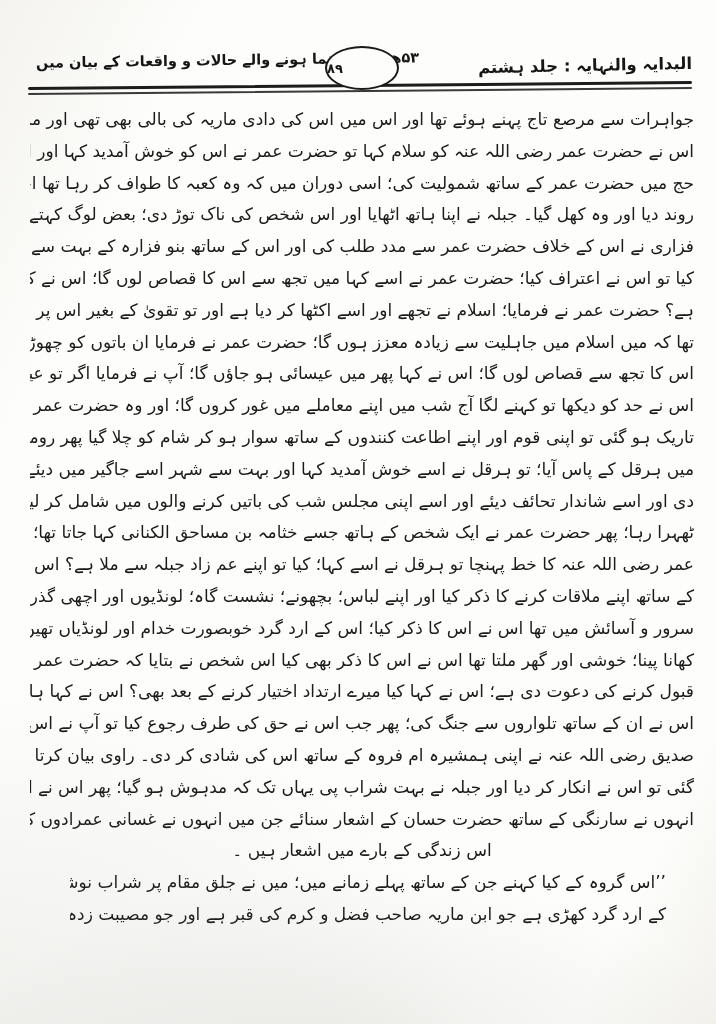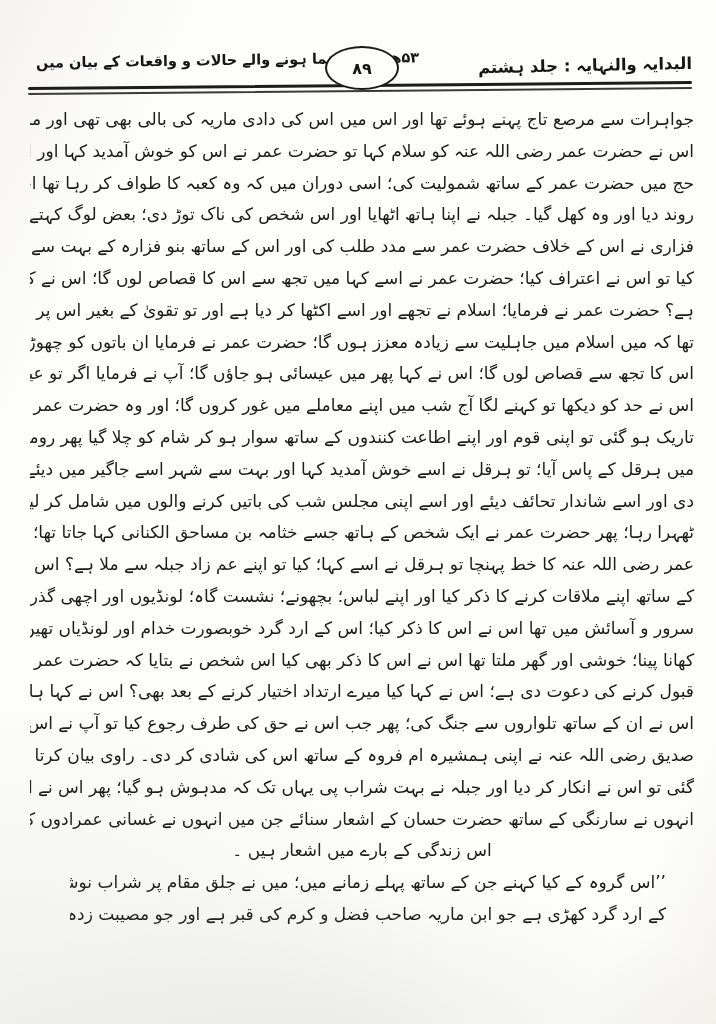--- a/index.html
+++ b/index.html
@@ -28,22 +28,22 @@
     direction:rtl;font-size:14.5px;font-weight:bold;
     transform:rotate(-0.8deg);
     white-space:nowrap;
   }
   .rule-wrap{position:absolute;left:28px;right:24px;top:40px;transform:rotate(-0.5deg);}
   .rule-heavy{height:3px;background:#1c1c1c;border-radius:2px;}
   .rule-light{height:1.5px;background:#3a3a3a;margin-top:3px;border-radius:2px;}
   .page-oval{
     position:absolute;top:2px;left:325px;width:70px;height:40px;
     background:#fdfdfb;border:2px solid #1a1a1a;border-radius:50%;
-    display:flex;align-items:center;justify-content:center;
-    font-size:16px;font-weight:bold;z-index:3;
+    display:flex;align-items:center;justify-content:flex-start;
+    font-size:13px;font-weight:bold;z-index:3;
   }
   
   .body-text{
     position:absolute;top:104px;left:30px;right:22px;
     direction:rtl;
     font-size:17px;color:#1b1b1b;
   }
   .line{
     height:31.8px;line-height:31.8px;
     text-align:justify;text-align-last:justify;

